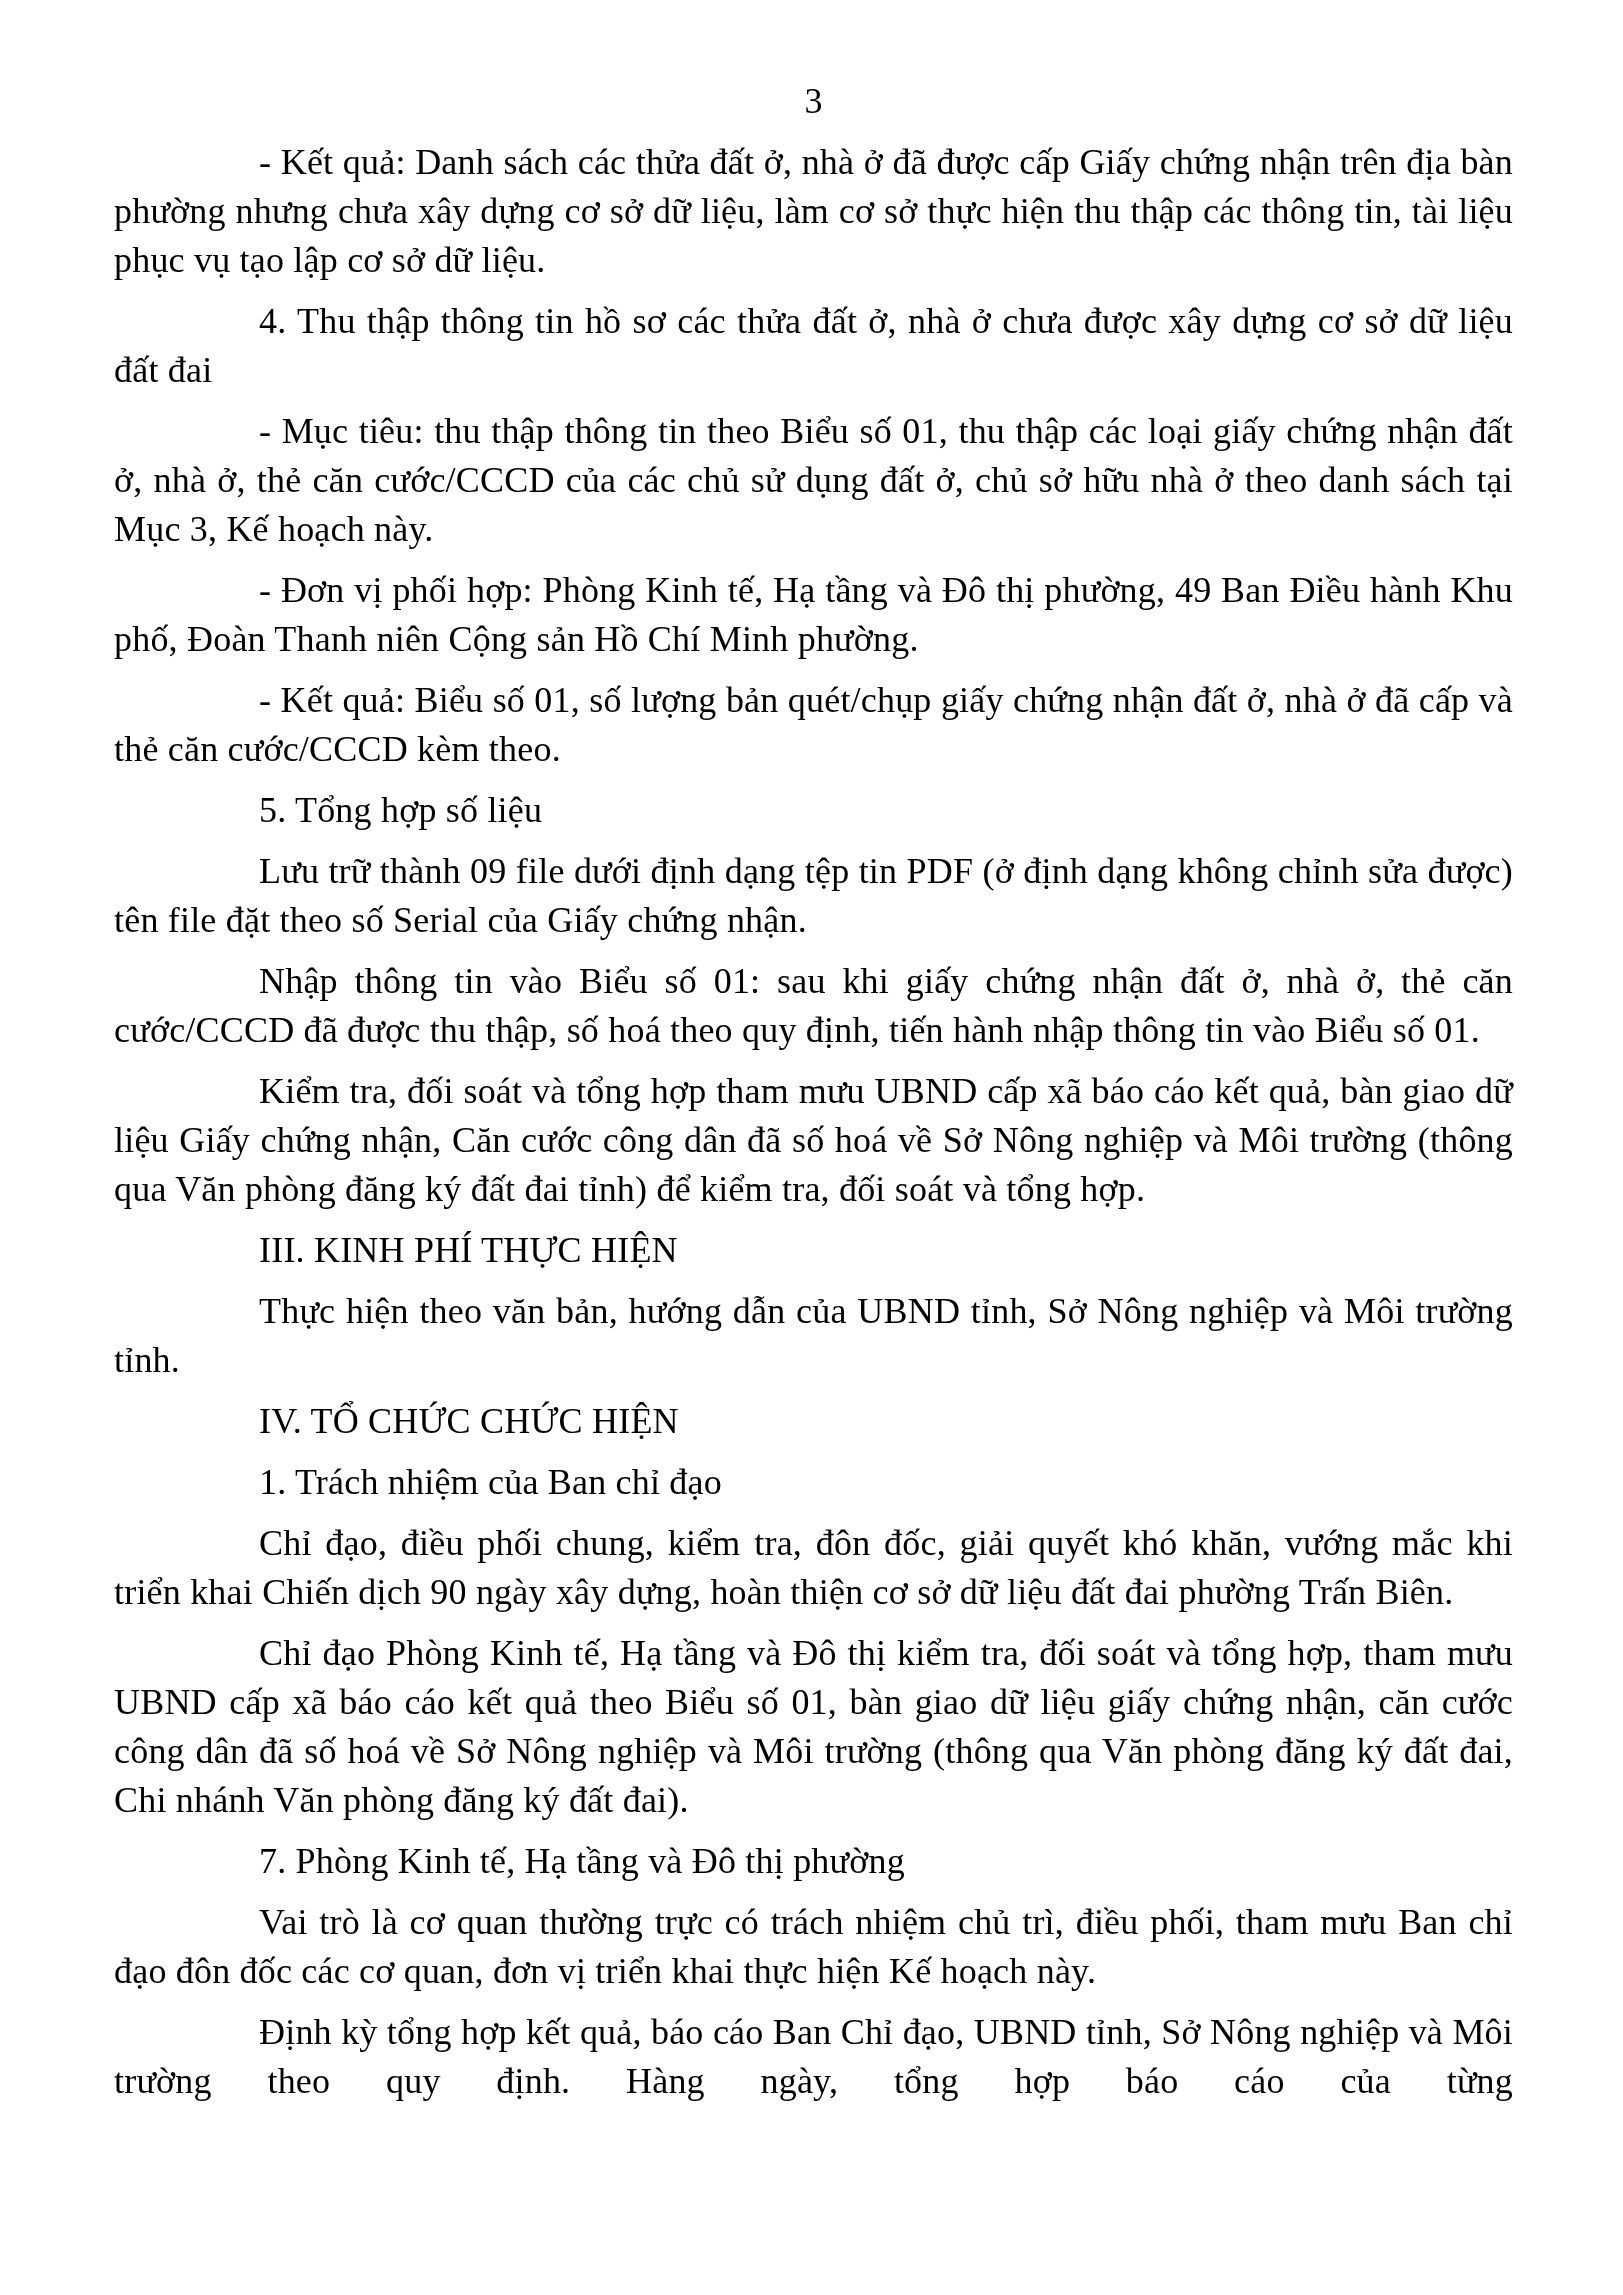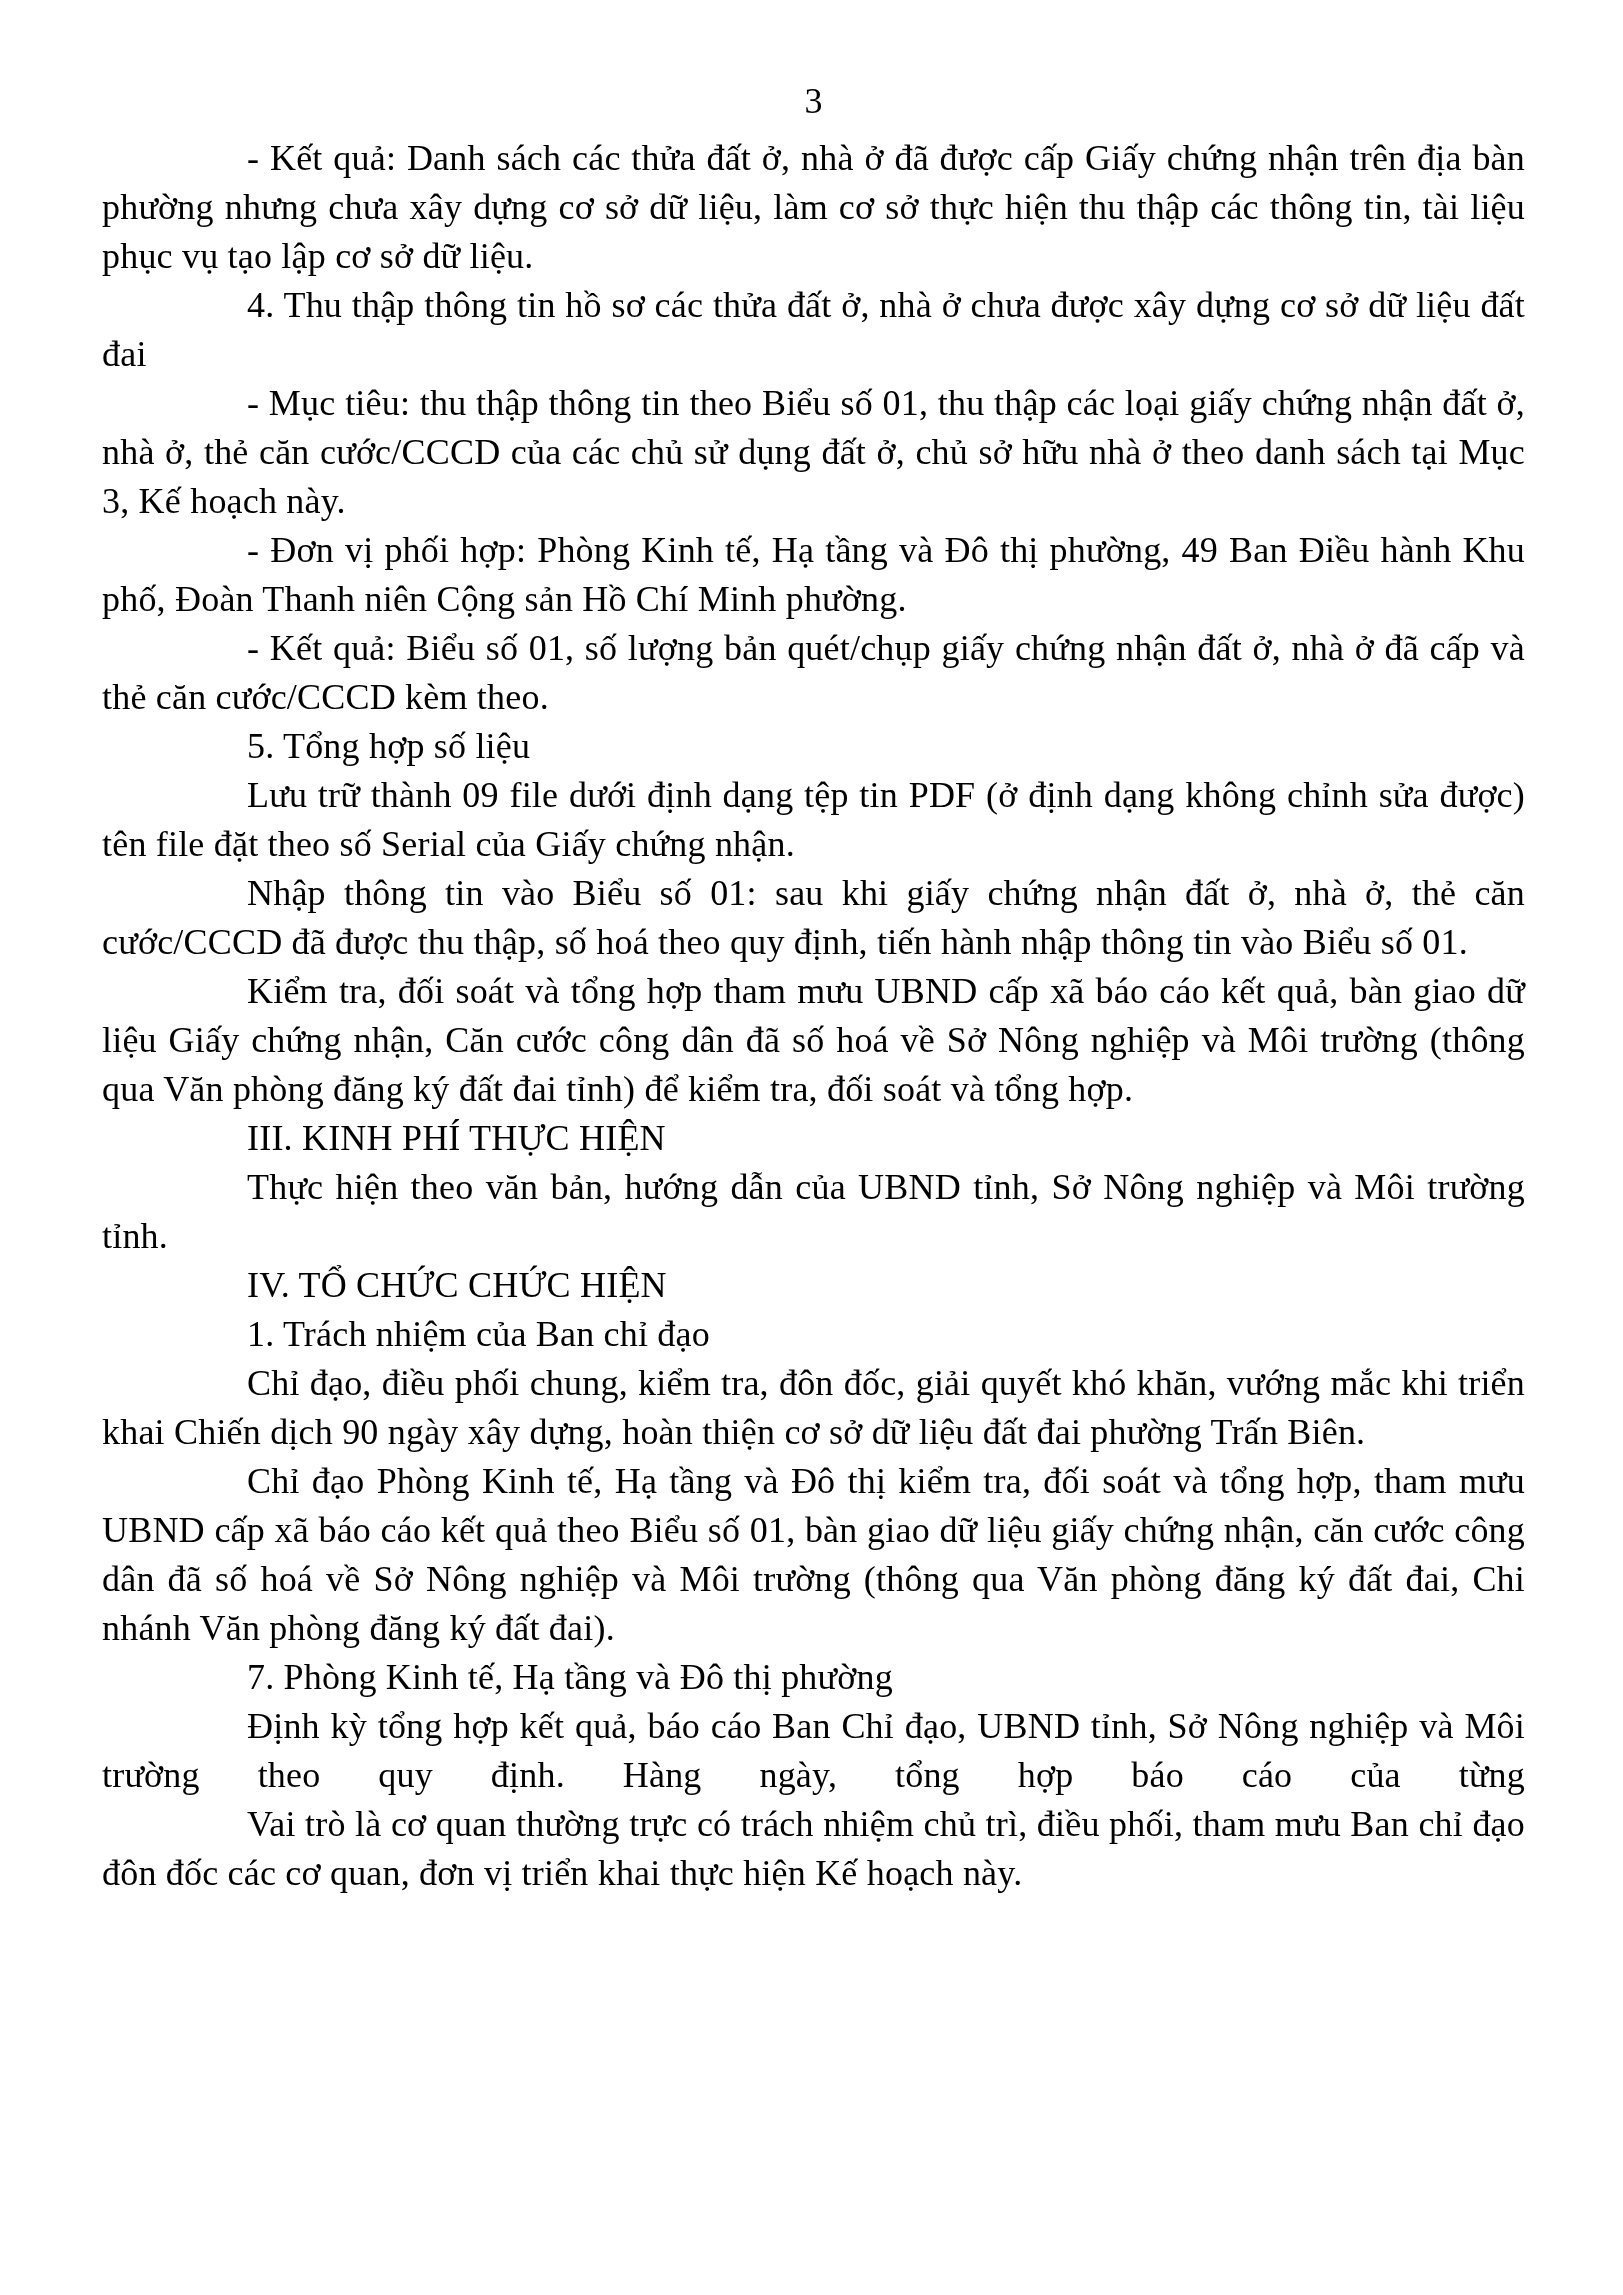--- a/index.html
+++ b/index.html
@@ -21,21 +21,21 @@
     background: #ffffff;
     padding: 77px 99px 0 102px;
   }
   .page-number {
     font-size: 36px;
     line-height: 49px;
     text-align: center;
     margin-bottom: 7.7px;
   }
   .para {
-    margin: 0;
+    margin: 12px;
     font-size: 36px;
     line-height: 49px;
     text-align: justify;
     text-indent: 145px;
     letter-spacing: 0.2px;
   }
   .para.bold {
     font-weight: normal;
   }
   .para.last-justify {
@@ -75,18 +75,18 @@
   <p class="para bold">IV. TỔ CHỨC CHỨC HIỆN</p>
 
   <p class="para bold">1. Trách nhiệm của Ban chỉ đạo</p>
 
   <p class="para">Chỉ đạo, điều phối chung, kiểm tra, đôn đốc, giải quyết khó khăn, vướng mắc khi triển khai Chiến dịch 90 ngày xây dựng, hoàn thiện cơ sở dữ liệu đất đai phường Trấn Biên.</p>
 
   <p class="para">Chỉ đạo Phòng Kinh tế, Hạ tầng và Đô thị kiểm tra, đối soát và tổng hợp, tham mưu UBND cấp xã báo cáo kết quả theo Biểu số 01, bàn giao dữ liệu giấy chứng nhận, căn cước công dân đã số hoá về Sở Nông nghiệp và Môi trường (thông qua Văn phòng đăng ký đất đai, Chi nhánh Văn phòng đăng ký đất đai).</p>
 
   <p class="para bold">7. Phòng Kinh tế, Hạ tầng và Đô thị phường</p>
 
+  <p class="para">Vai trò là cơ quan thường trực có trách nhiệm chủ trì, điều phối, tham mưu Ban chỉ đạo đôn đốc các cơ quan, đơn vị triển khai thực hiện Kế hoạch này.</p>
+
   <p class="para last-justify">Định kỳ tổng hợp kết quả, báo cáo Ban Chỉ đạo, UBND tỉnh, Sở Nông nghiệp và Môi trường theo quy định. Hàng ngày, tổng hợp báo cáo của từng</p>
-
-  <p class="para">Vai trò là cơ quan thường trực có trách nhiệm chủ trì, điều phối, tham mưu Ban chỉ đạo đôn đốc các cơ quan, đơn vị triển khai thực hiện Kế hoạch này.</p>
 
 </div>
 
 
 </body></html>

